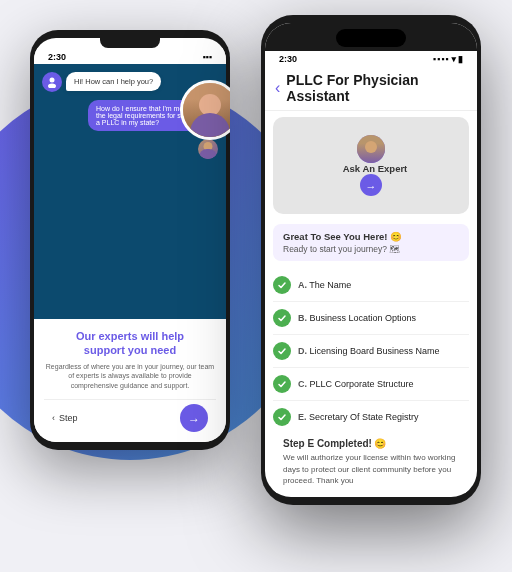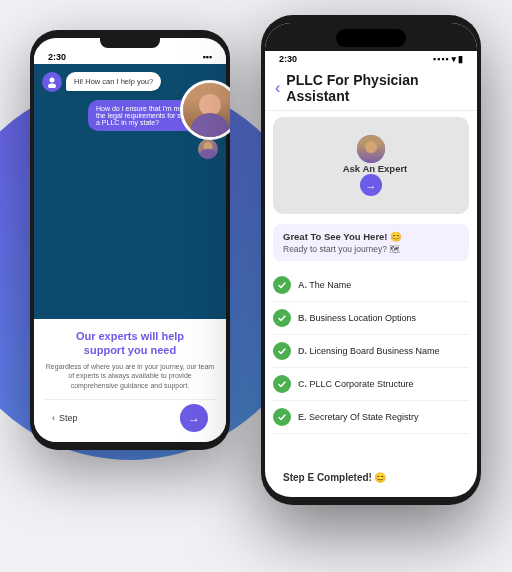--- a/index.html
+++ b/index.html
@@ -576,18 +576,19 @@
       </svg>
     </div>
     <span class="check-label">
       <strong>E.</strong> Secretary Of State Registry
     </span>
   </div>
         </div>
 
       <div class="step-completed">
         <div class="step-completed-title">Step E Completed! 😊</div>
+        <div class="step-completed-text">We will authorize your license within two working days to protect our client community before you proceed. Thank you</div>
       </div>
 
     </div>
   </div>
 
 </div>
 
 </body></html>

